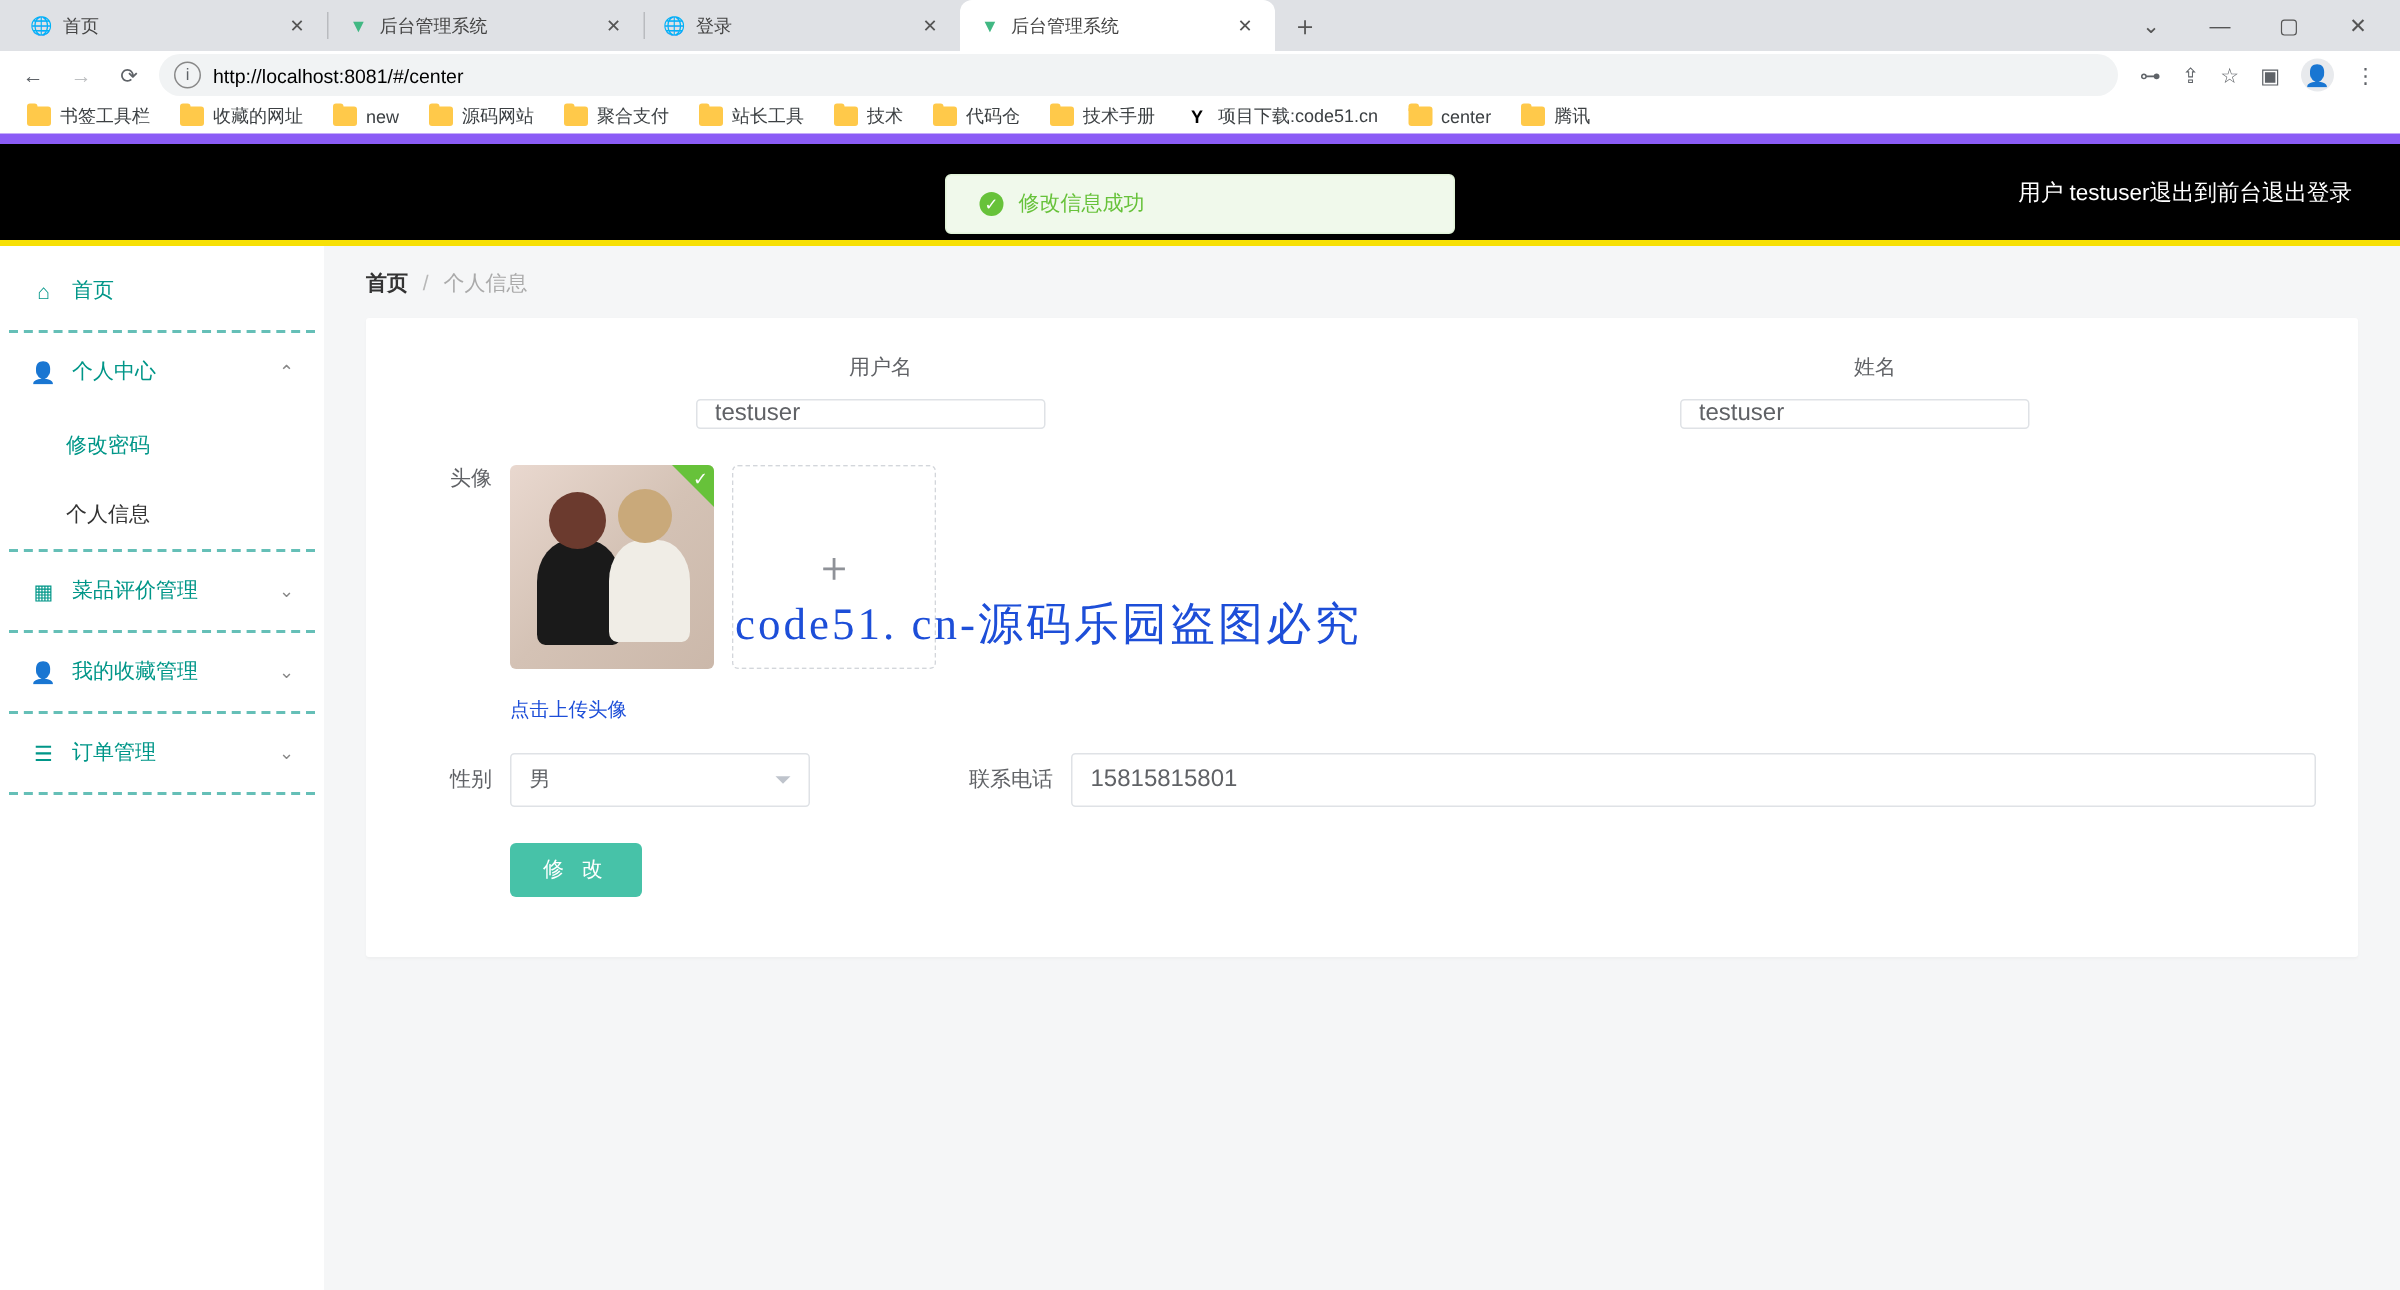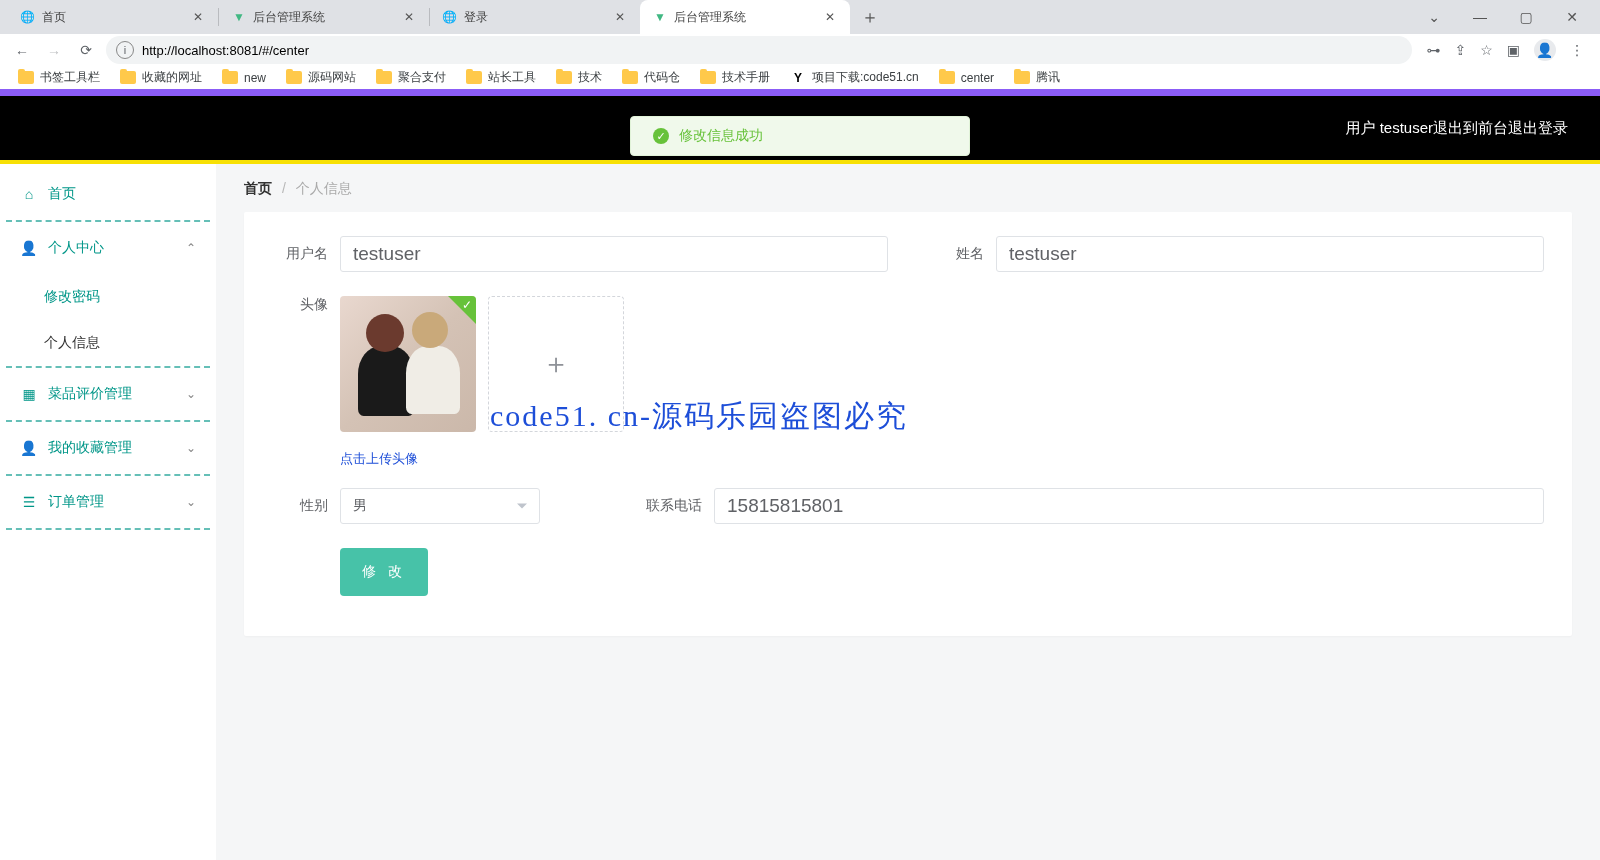--- a/index.html
+++ b/index.html
@@ -52,40 +52,40 @@
 
 .main { flex: 1; padding: 16px 28px; overflow: auto; }
 .breadcrumb { color: #666; font-size: 14px; margin-bottom: 14px; }
 .breadcrumb .bc-home { color: #333; font-weight: 600; }
 .breadcrumb .sep { color: #b8b8b8; margin: 0 6px; }
 .breadcrumb .bc-current { color: #aaa; }
 
 .card { background: #fff; border-radius: 2px; padding: 24px 28px 40px; box-shadow: 0 1px 2px rgba(0,0,0,.03); }
 .form-row { display: flex; gap: 40px; margin-bottom: 24px; align-items: flex-start; }
 .form-item { display: flex; align-items: center; gap: 12px; }
-.form-item.half { width: 50%; }
+.form-item.half { width: 50%; flex-direction: column; }
 .form-label { width: 56px; text-align: right; color: #606266; font-size: 14px; }
-.form-input { height: 36px; border: 1px solid #dfe2e6; border-radius: 3px; padding: 0 12px; font-size: 19px; color: #606266; background: #fff; flex: 1; }
+.form-input { height: 36px; border: 1px solid #dfe2e6; border-radius: 3px; padding: 0 12px; font-size: 16px; color: #606266; background: #fff; flex: 1; }
 .form-select { width: 200px; height: 36px; border: 1px solid #dfe2e6; border-radius: 3px; padding: 0 30px 0 12px; font-size: 14px; color: #606266; background: #fff; position: relative; display:flex; align-items:center; cursor:pointer; }
 .form-select::after { content: ""; position:absolute; right:12px; top:50%; width:0; height:0; border-left:5px solid transparent; border-right:5px solid transparent; border-top:5px solid #bfc4cc; transform: translateY(-50%); }
 
 .avatar-row { display: flex; align-items: flex-start; gap: 12px; }
 .avatar-thumb { width: 136px; height: 136px; border-radius: 4px; position: relative; overflow: hidden;
   background: linear-gradient(135deg, #e9d8cf 0%, #d4c2b5 50%, #cbb8aa 100%); }
 .avatar-thumb::before { content:""; position:absolute; top:0; right:0; width:0; height:0; border-left: 28px solid transparent; border-top: 28px solid #67c23a; }
 .avatar-thumb .check { position:absolute; top:2px; right:4px; color:#fff; font-size:12px; }
 .avatar-img { position:absolute; inset:0; }
 .avatar-img .head1 { position:absolute; top:18px; left:26px; width:38px; height:38px; border-radius:50%; background:#6b3a2e; }
 .avatar-img .head2 { position:absolute; top:16px; left:72px; width:36px; height:36px; border-radius:50%; background:#c9a97a; }
 .avatar-img .body1 { position:absolute; top:50px; left:18px; width:56px; height:70px; border-radius:40% 40% 10% 10%; background:#1a1a1a; }
 .avatar-img .body2 { position:absolute; top:50px; left:66px; width:54px; height:68px; border-radius:40% 40% 10% 10%; background:#f0ede6; }
 .upload-box { width: 136px; height: 136px; border: 1px dashed #d3d6db; border-radius: 4px; display: flex; align-items: center; justify-content: center; color: #8f9298; font-size: 28px; cursor: pointer; }
 .upload-hint { color: #1d4ed8; font-size: 13px; margin: 18px 0 20px 68px; }
 
-.btn-submit { background: #47c2a8; color: #fff; border: none; border-radius: 4px; height: 48px; padding: 0 22px; font-size: 14px; letter-spacing: 4px; cursor: pointer; margin-left: 68px; }
+.btn-submit { background: #47c2a8; color: #fff; border: none; border-radius: 4px; height: 36px; padding: 0 22px; font-size: 14px; letter-spacing: 4px; cursor: pointer; margin-left: 68px; }
 
 .watermark { position: fixed; left: 490px; top: 396px; color: #1d4ed8; font-size: 30px; font-weight: 500; letter-spacing: 2px; pointer-events: none; font-family: "SimSun", serif; }
 
 .addr-strong { font-weight: 400; color: #000; }
 .addr-rest { color: #000000; }
 </style>
 </head>
 <body>
 
 <div class="browser-chrome">

